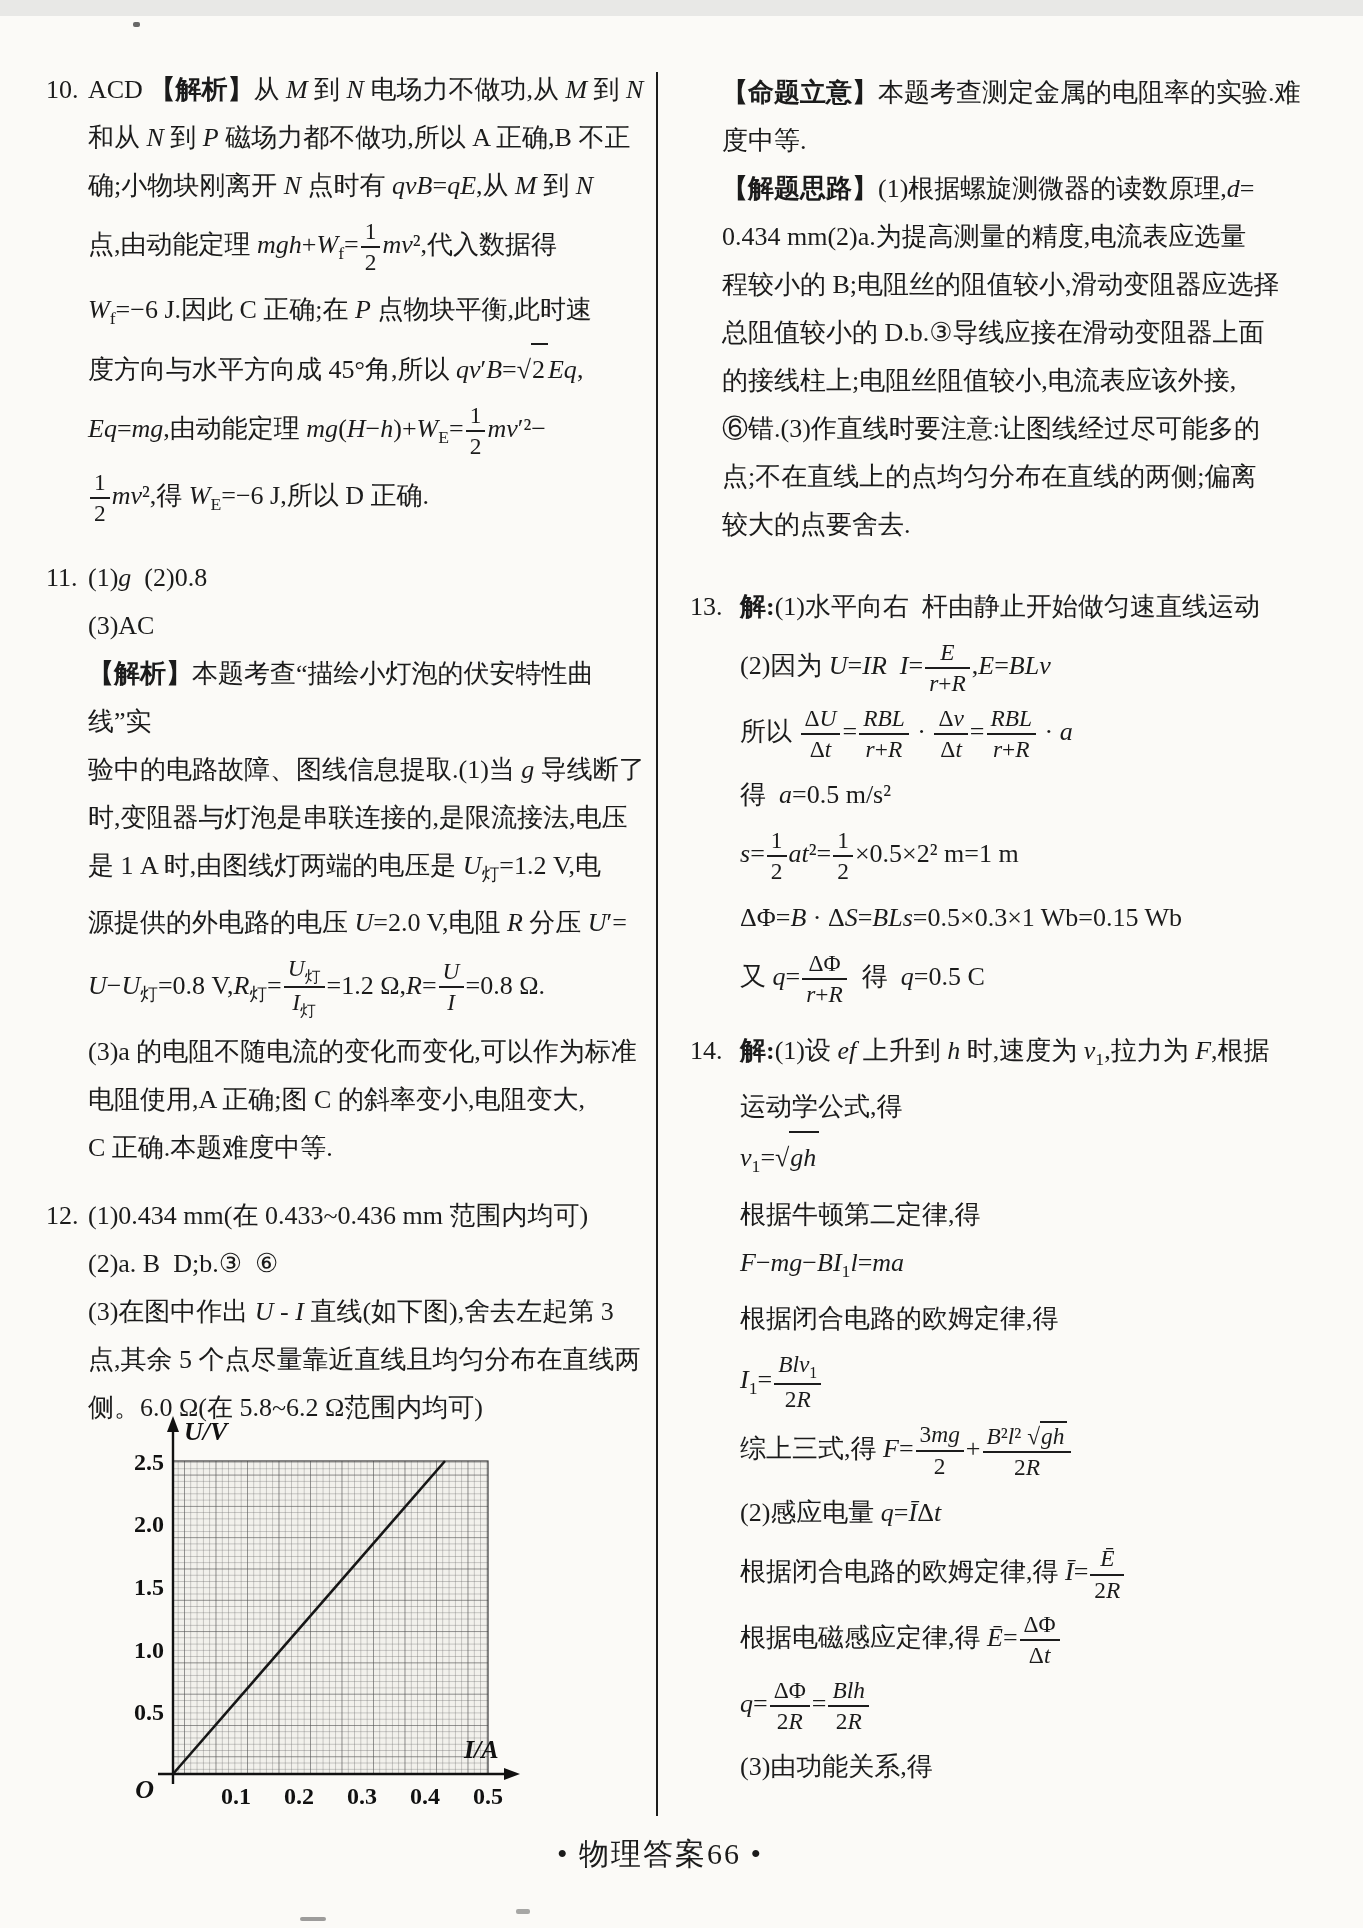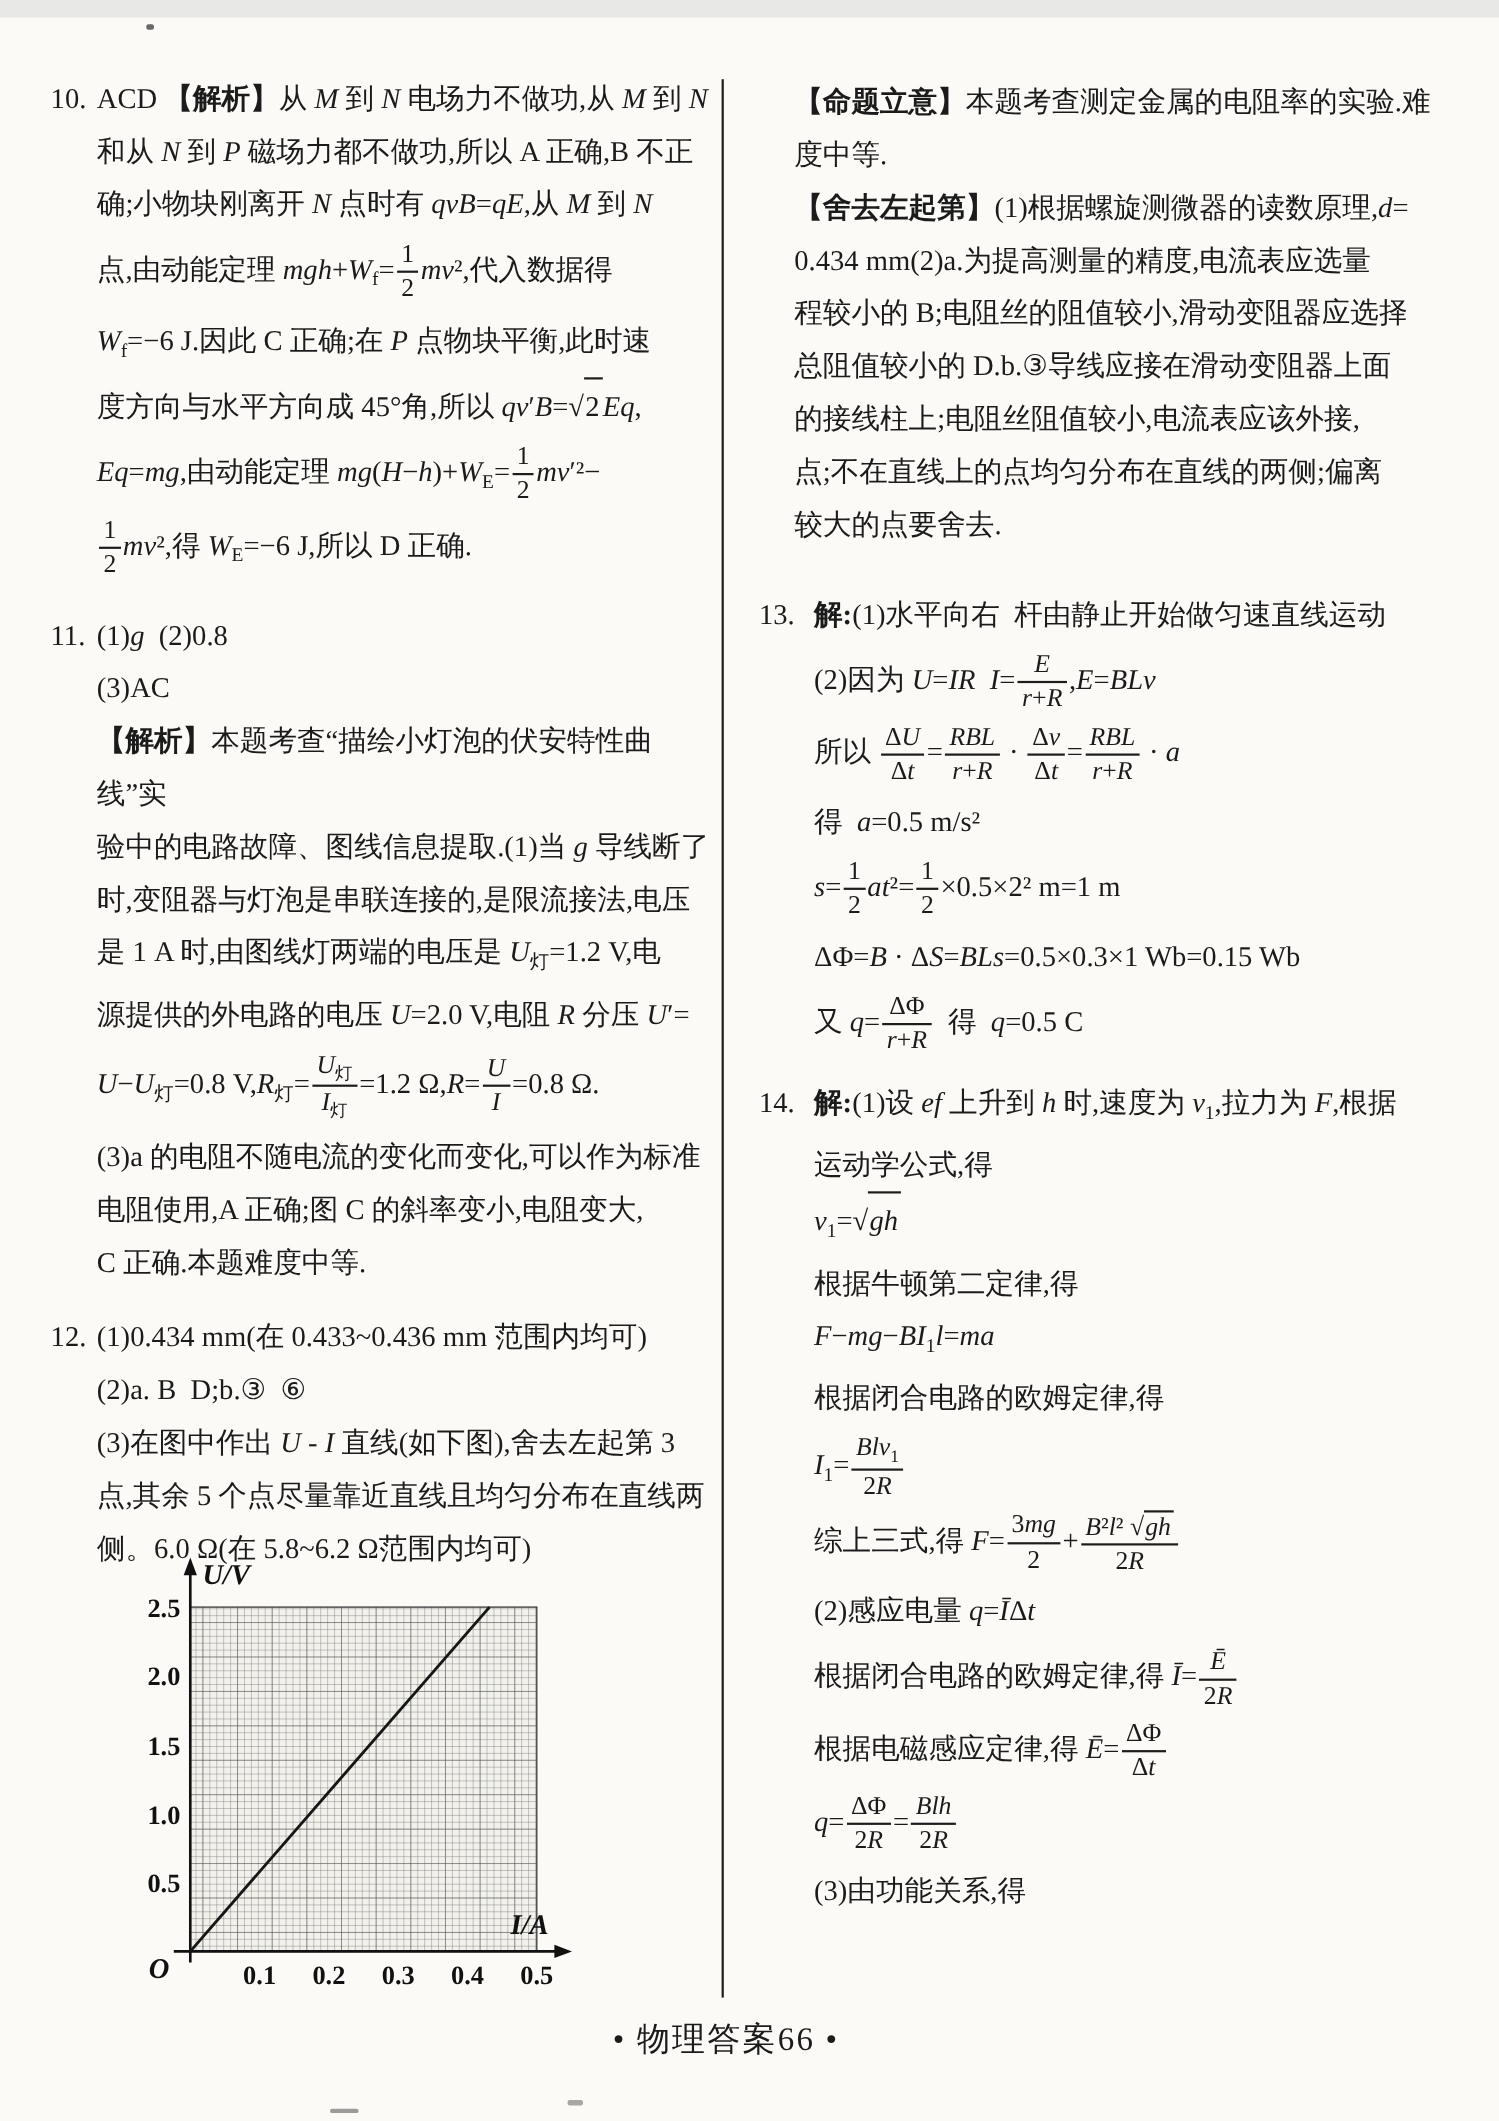--- a/index.html
+++ b/index.html
@@ -148,25 +148,26 @@
   </div>
 
   <div class="col col-right">
 
     <div class="rblock">
       <div class="ln"><strong>【命题立意】</strong>本题考查测定金属的电阻率的实验.难</div>
       <div class="ln">度中等.</div>
     </div>
 
     <div class="rblock">
-      <div class="ln"><strong>【舍去左起第】</strong>(1)根据螺旋测微器的读数原理,<em class="mv">d</em>=</div>
+      <div class="ln"><strong>【解题思路】</strong>(1)根据螺旋测微器的读数原理,<em class="mv">d</em>=</div>
       <div class="ln">0.434 mm(2)a.为提高测量的精度,电流表应选量</div>
       <div class="ln">程较小的 B;电阻丝的阻值较小,滑动变阻器应选择</div>
       <div class="ln">总阻值较小的 D.b.③导线应接在滑动变阻器上面</div>
       <div class="ln">的接线柱上;电阻丝阻值较小,电流表应该外接,</div>
+      <div class="ln">⑥错.(3)作直线时要注意:让图线经过尽可能多的</div>
       <div class="ln">点;不在直线上的点均匀分布在直线的两侧;偏离</div>
       <div class="ln">较大的点要舍去.</div>
     </div>
 
     <div class="item mt3">
       <div class="inum">13.</div>
       <div class="ibody">
         <div class="ln"><strong>解:</strong>(1)水平向右  杆由静止开始做匀速直线运动</div>
         <div class="ln fml">(2)因为 <em class="mv">U</em>=<em class="mv">IR</em>  <em class="mv">I</em>=<span class="frac"><span class="fnum"><em class="mv">E</em></span><span class="fden"><em class="mv">r</em>+<em class="mv">R</em></span></span>,<em class="mv">E</em>=<em class="mv">BLv</em></div>
         <div class="ln fml">所以 <span class="frac"><span class="fnum">Δ<em class="mv">U</em></span><span class="fden">Δ<em class="mv">t</em></span></span>=<span class="frac"><span class="fnum"><em class="mv">RBL</em></span><span class="fden"><em class="mv">r</em>+<em class="mv">R</em></span></span> · <span class="frac"><span class="fnum">Δ<em class="mv">v</em></span><span class="fden">Δ<em class="mv">t</em></span></span>=<span class="frac"><span class="fnum"><em class="mv">RBL</em></span><span class="fden"><em class="mv">r</em>+<em class="mv">R</em></span></span> · <em class="mv">a</em></div>

